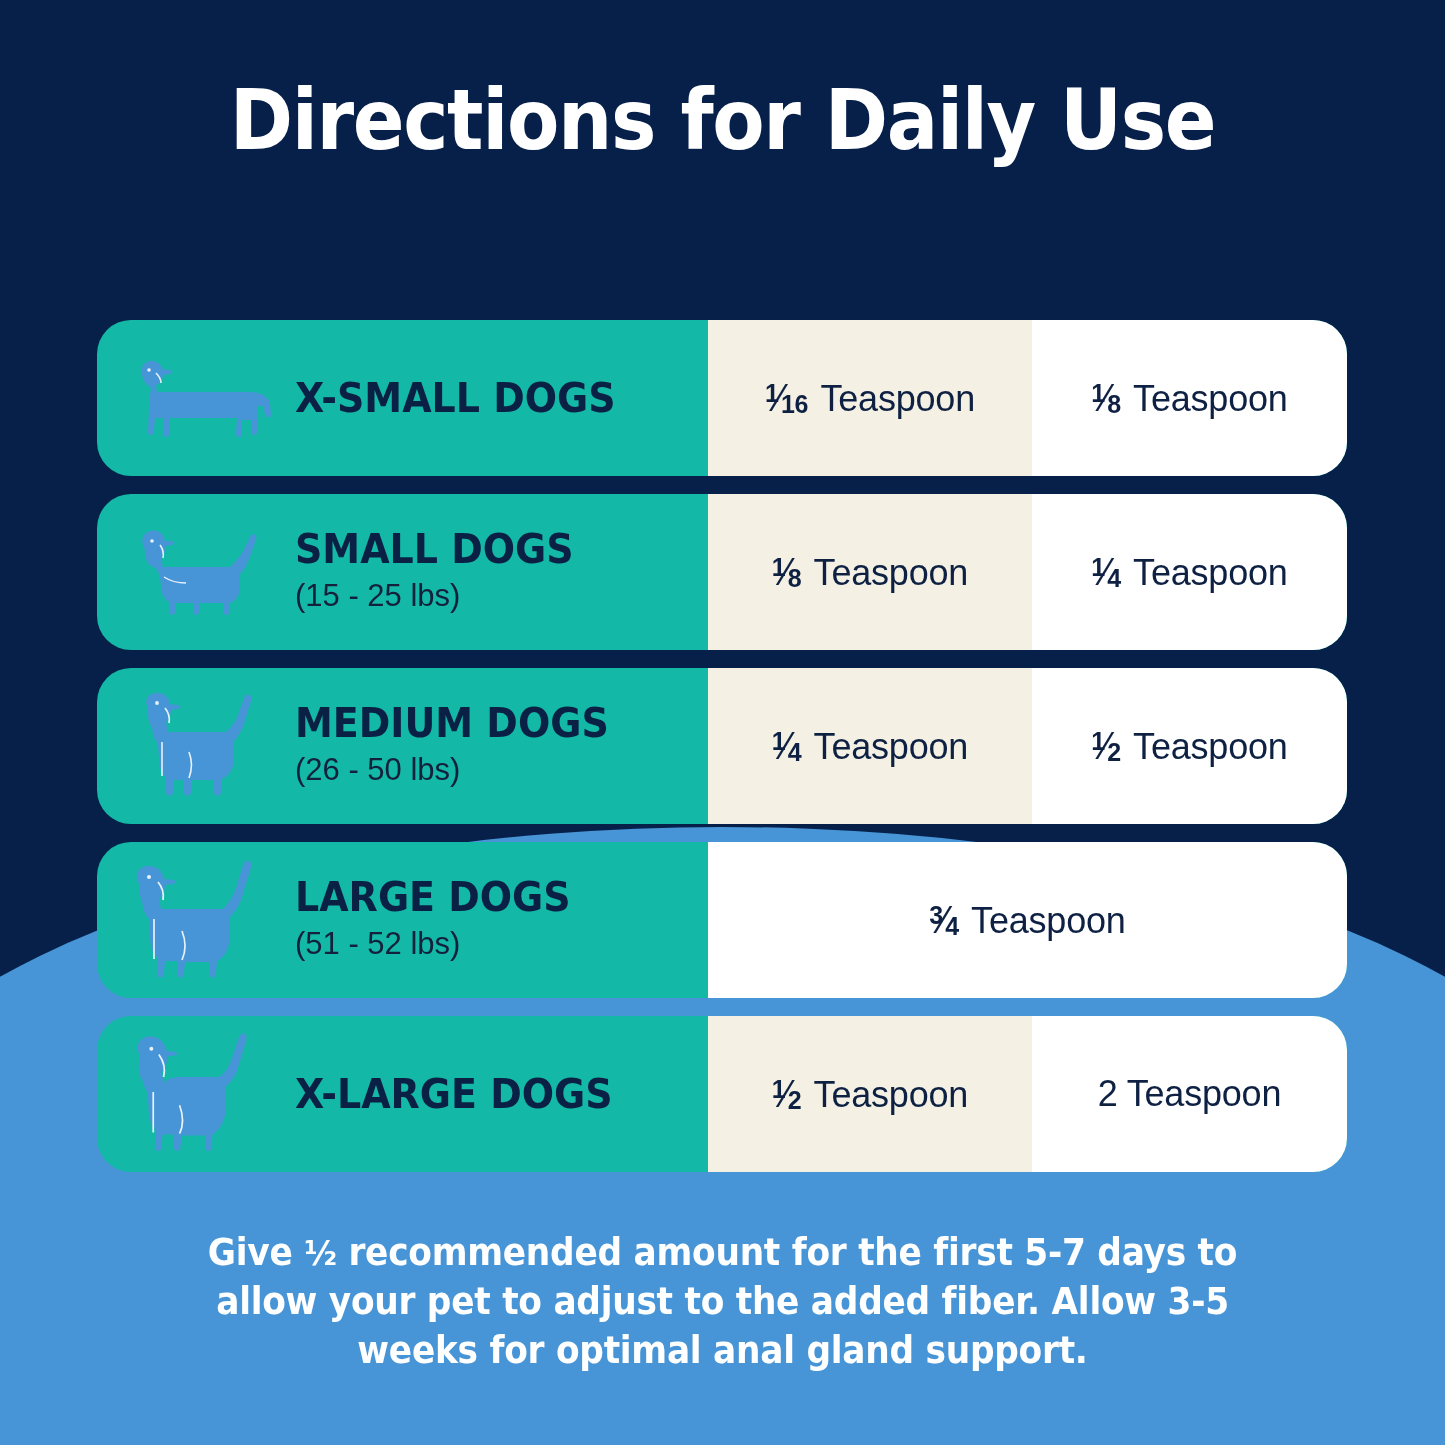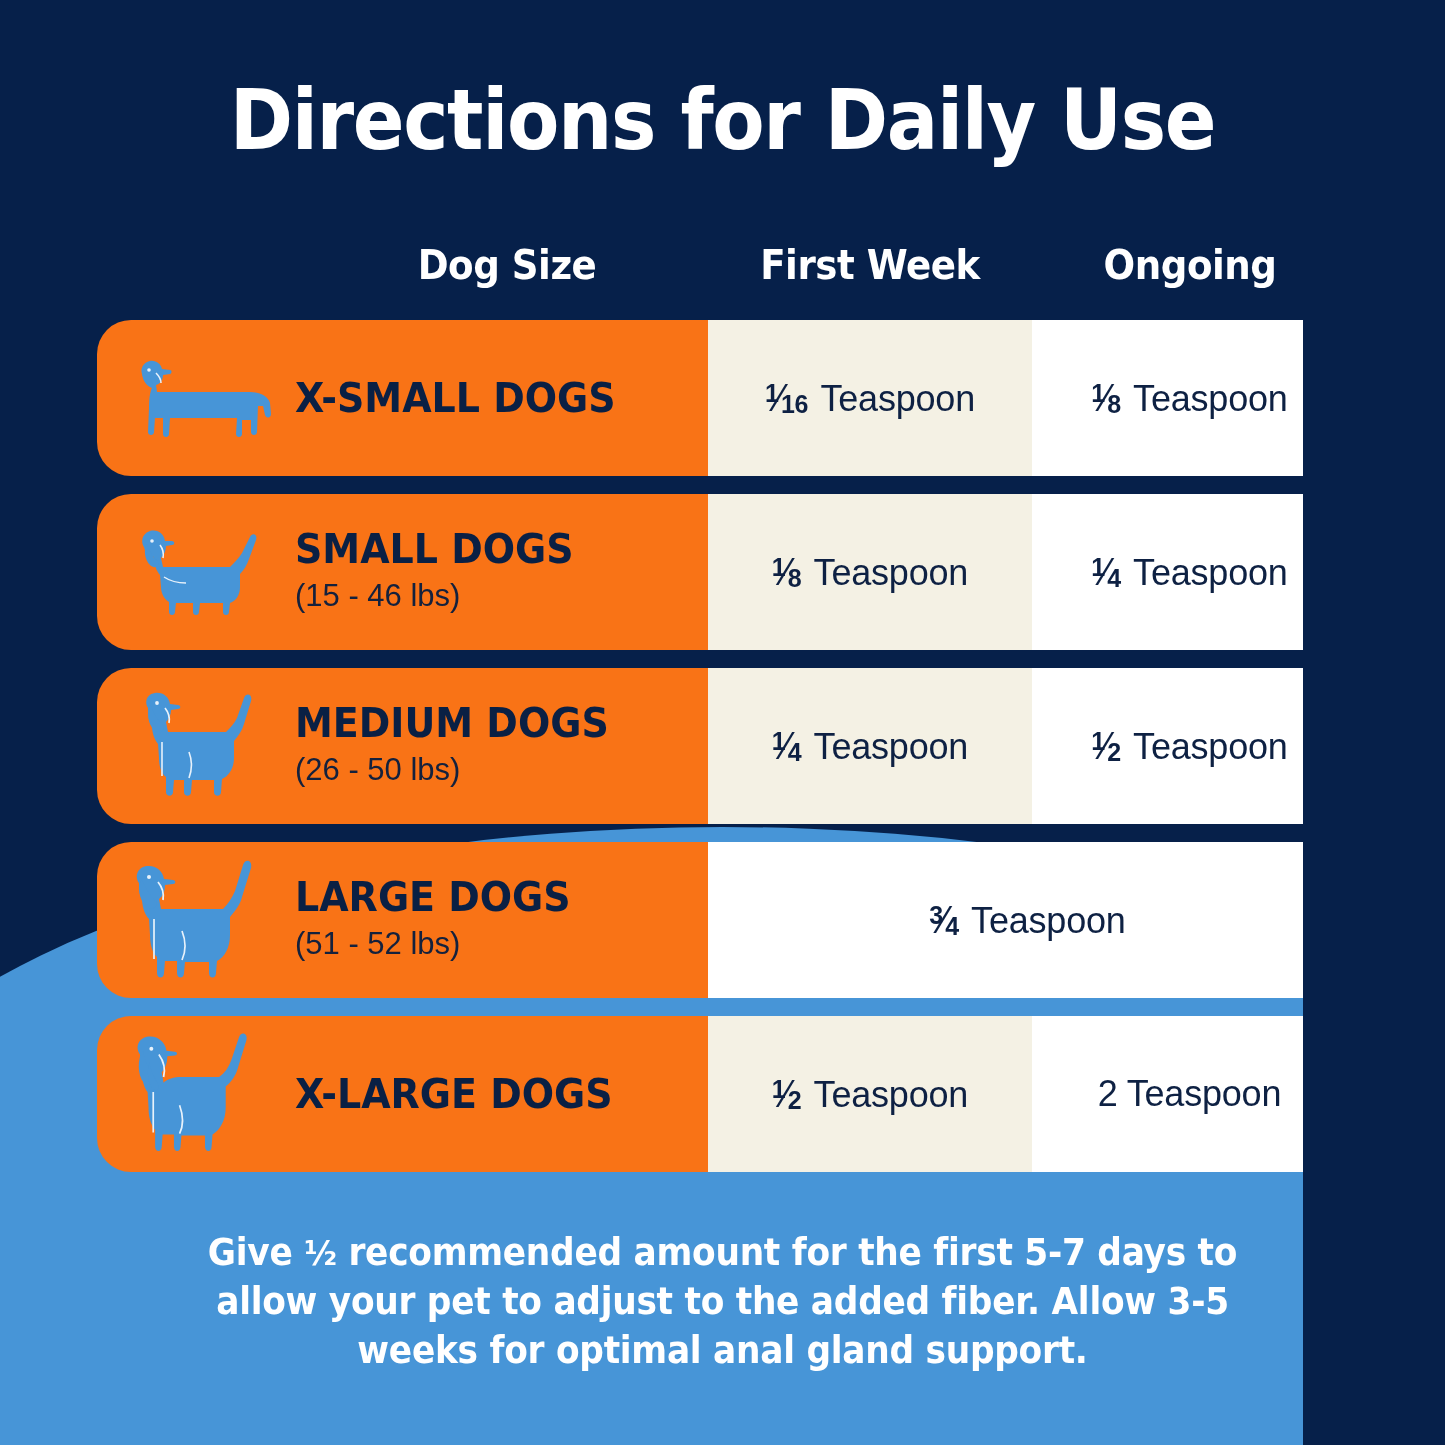--- a/index.html
+++ b/index.html
@@ -9,21 +9,21 @@
   body {
     width: 1445px;
     height: 1445px;
     background: #06204A;
     font-family: "Liberation Sans", sans-serif;
     overflow: hidden;
   }
 
   #root {
     position: relative;
-    width: 1303px;
+    width: 1445px;
     height: 1445px;
     background: #06204A;
     overflow: hidden;
   }
 
   
   .blue-arc {
     position: absolute;
     left: -160px;
     top: 827px;
@@ -80,21 +80,21 @@
     position: absolute;
     left: 97px;
     top: 320px;
     width: 1250px;
     z-index: 4;
   }
   .row {
     position: relative;
     height: 156px;
     margin-bottom: 18px;
-    background: #f97316;
+    background: #14b8a6;
     border-radius: 34px;
     overflow: hidden;
     display: flex;
     align-items: stretch;
   }
   .cell-size {
     width: 611px;
     display: flex;
     align-items: center;
     flex: 0 0 611px;
@@ -203,25 +203,20 @@
 </style>
 </head>
 <body>
 
 <div id="root">
 
   <div class="blue-arc"></div>
 
   <div class="title">Directions for Daily Use</div>
 
-  <div class="headers">
-    <div class="hdr hdr-dogsize">Dog Size</div>
-    <div class="hdr hdr-firstweek">First Week</div>
-    <div class="hdr hdr-ongoing">Ongoing</div>
-  </div>
 
   <div class="rows">
 
     <div class="row">
       <div class="cell-size">
         <div class="dog-icon">
           <svg width="150" height="100" viewBox="0 0 150 100" aria-hidden="true">
             <g fill="#4795D7">
               <path d="M12 26 C10 20 14 14 20 13 C26 12 31 16 32 21 L40 22 C42 22 42 25 40 26 L33 27 C33 32 30 36 26 37 L27 44 L120 44 C130 44 138 48 140 55 L141 66 C141 70 137 71 135 67 L133 58 L128 58 L127 84 C127 88 121 88 121 84 L121 72 L112 72 L112 86 C112 90 106 90 106 86 L107 70 L40 70 L39 86 C39 90 33 90 33 86 L33 70 L25 70 L24 84 C24 88 18 88 18 84 L19 60 C19 50 20 44 22 40 C16 38 13 32 12 26 Z"></path>
               <path d="M18 16 C13 18 11 26 14 32 C16 36 20 38 23 36 C19 30 18 22 18 16 Z" fill="#4795D7"></path>
@@ -250,21 +245,21 @@
               <path d="M14 30 C10 24 13 16 20 14 C28 12 34 17 35 24 L42 24 C45 24 45 28 42 28 L36 29 C36 34 34 38 31 41 L33 50 L100 50 C104 46 108 42 112 36 L120 20 C122 15 128 17 126 23 L119 42 C117 48 114 53 110 57 L110 70 C110 78 106 84 100 86 L99 95 C99 99 93 99 93 95 L93 86 L70 86 L69 95 C69 99 63 99 63 95 L63 86 L46 86 L45 95 C45 99 39 99 39 95 L39 85 C34 82 31 76 31 70 L30 58 C26 54 24 46 24 40 C18 39 15 35 14 30 Z"></path>
               <path d="M17 27 C13 33 15 43 20 48 C24 52 29 50 29 45 C23 41 19 34 17 27 Z"></path>
               <circle cx="22" cy="24" r="1.8" fill="#E8F2FB"></circle>
               <path d="M30 28 C33 32 34 36 33 41" stroke="#E8F2FB" stroke-width="1.6" fill="none"></path>
               <path d="M34 60 C40 64 48 66 56 66" stroke="#E8F2FB" stroke-width="1.4" fill="none"></path>
             </g>
           </svg>
         </div>
         <div class="size-text">
           <div class="size-name">SMALL DOGS</div>
-          <div class="size-weight">(15 - 46 lbs)</div>
+          <div class="size-weight">(15 - 25 lbs)</div>
         </div>
       </div>
       <div class="cell-first">
         <span class="dose"><span class="frac"><span class="num">1</span><span class="sl">⁄</span><span class="den">8</span></span> <span>Teaspoon</span></span>
       </div>
       <div class="cell-ongoing">
         <span class="dose"><span class="frac"><span class="num">1</span><span class="sl">⁄</span><span class="den">4</span></span> <span>Teaspoon</span></span>
       </div>
     </div>
 

